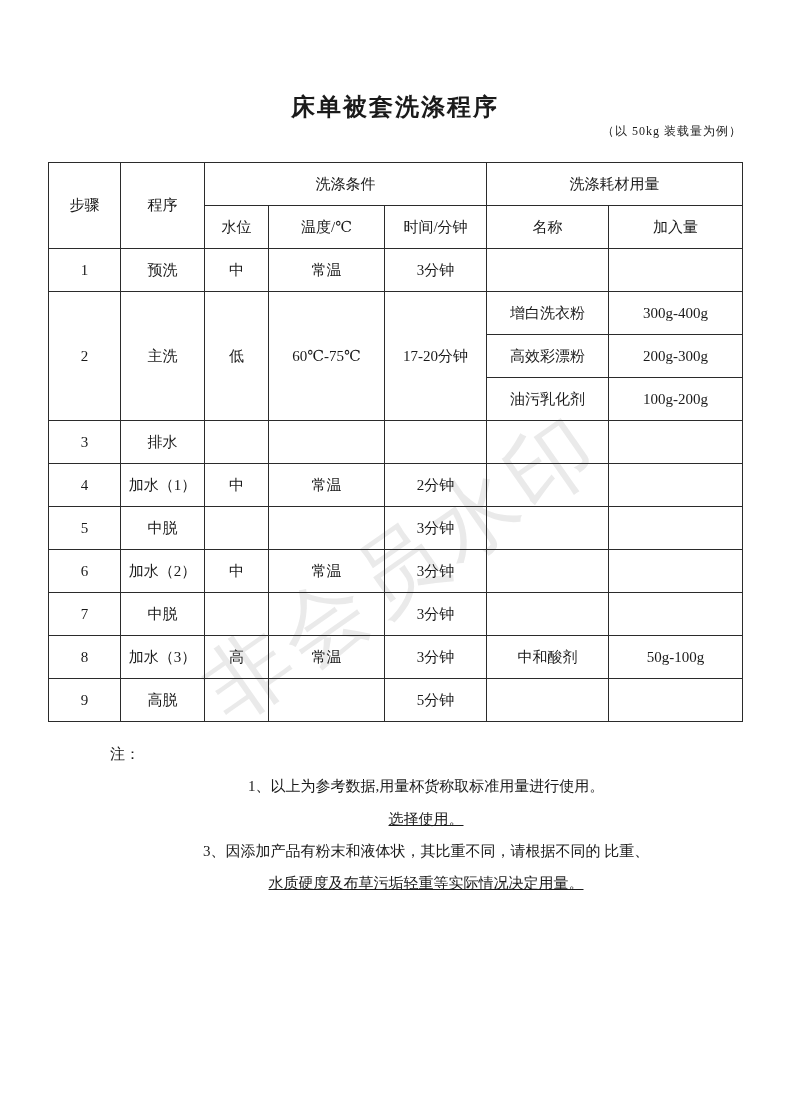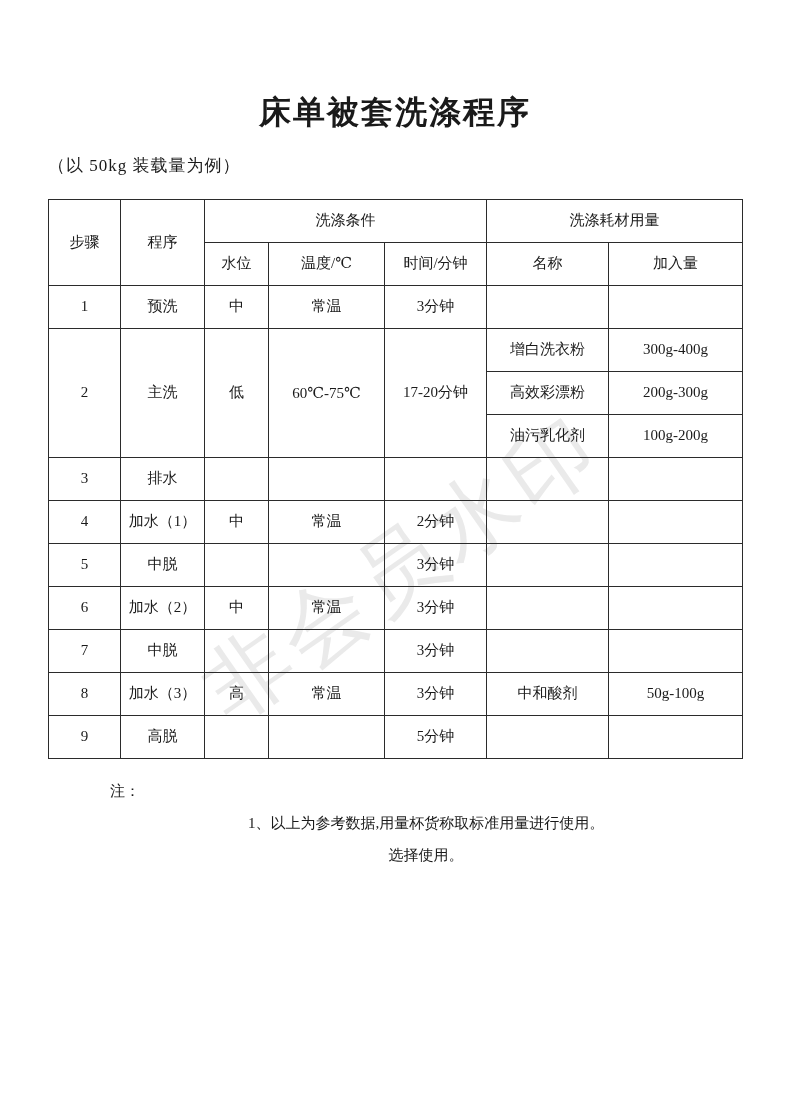--- a/index.html
+++ b/index.html
@@ -17,31 +17,30 @@
   }
   .page {
     position: relative;
     width: 790px;
     height: 1118px;
     box-sizing: border-box;
     padding: 0 48px;
   }
   .doc-title {
     text-align: center;
-    font-size: 32px;
+    font-size: 24px;
     font-weight: bold;
     letter-spacing: 2px;
     margin-top: 92px;
     margin-bottom: 0;
     line-height: 1.3;
   }
   .doc-subtitle {
-    text-align: left;
-    font-size: 17px;
-    margin-top: 20px;
+    text-align: right;
+    font-size: 12px;
     margin-bottom: 0;
     letter-spacing: 1px;
   }
   table.wash-table {
     border-collapse: collapse;
     width: 694px;
     margin: 22px auto 0 auto;
     table-layout: fixed;
     position: relative;
     z-index: 2;
@@ -76,20 +75,21 @@
     line-height: 2.15;
     position: relative;
     z-index: 2;
   }
   .notes .note-line {
     padding-left: 62px;
     text-align: center;
   }
   .notes .note-line.indent {
     padding-left: 62px;
+    text-decoration: underline;
   }
   .notes .note-head {
     padding-left: 62px;
   }
   .watermark {
     position: absolute;
     left: 0;
     top: 0;
     width: 790px;
     height: 1118px;
@@ -243,15 +243,17 @@
         <td></td>
         <td></td>
       </tr>
     </tbody>
   </table>
 
   <div class="notes">
     <div class="note-head">注：</div>
     <div class="note-line">1、以上为参考数据,用量杯货称取标准用量进行使用。</div>
     <div class="note-line indent">选择使用。</div>
+    <div class="note-line">3、因添加产品有粉末和液体状，其比重不同，请根据不同的 比重、</div>
+    <div class="note-line indent">水质硬度及布草污垢轻重等实际情况决定用量。</div>
   </div>
 
 </div>
 
 </body></html>

